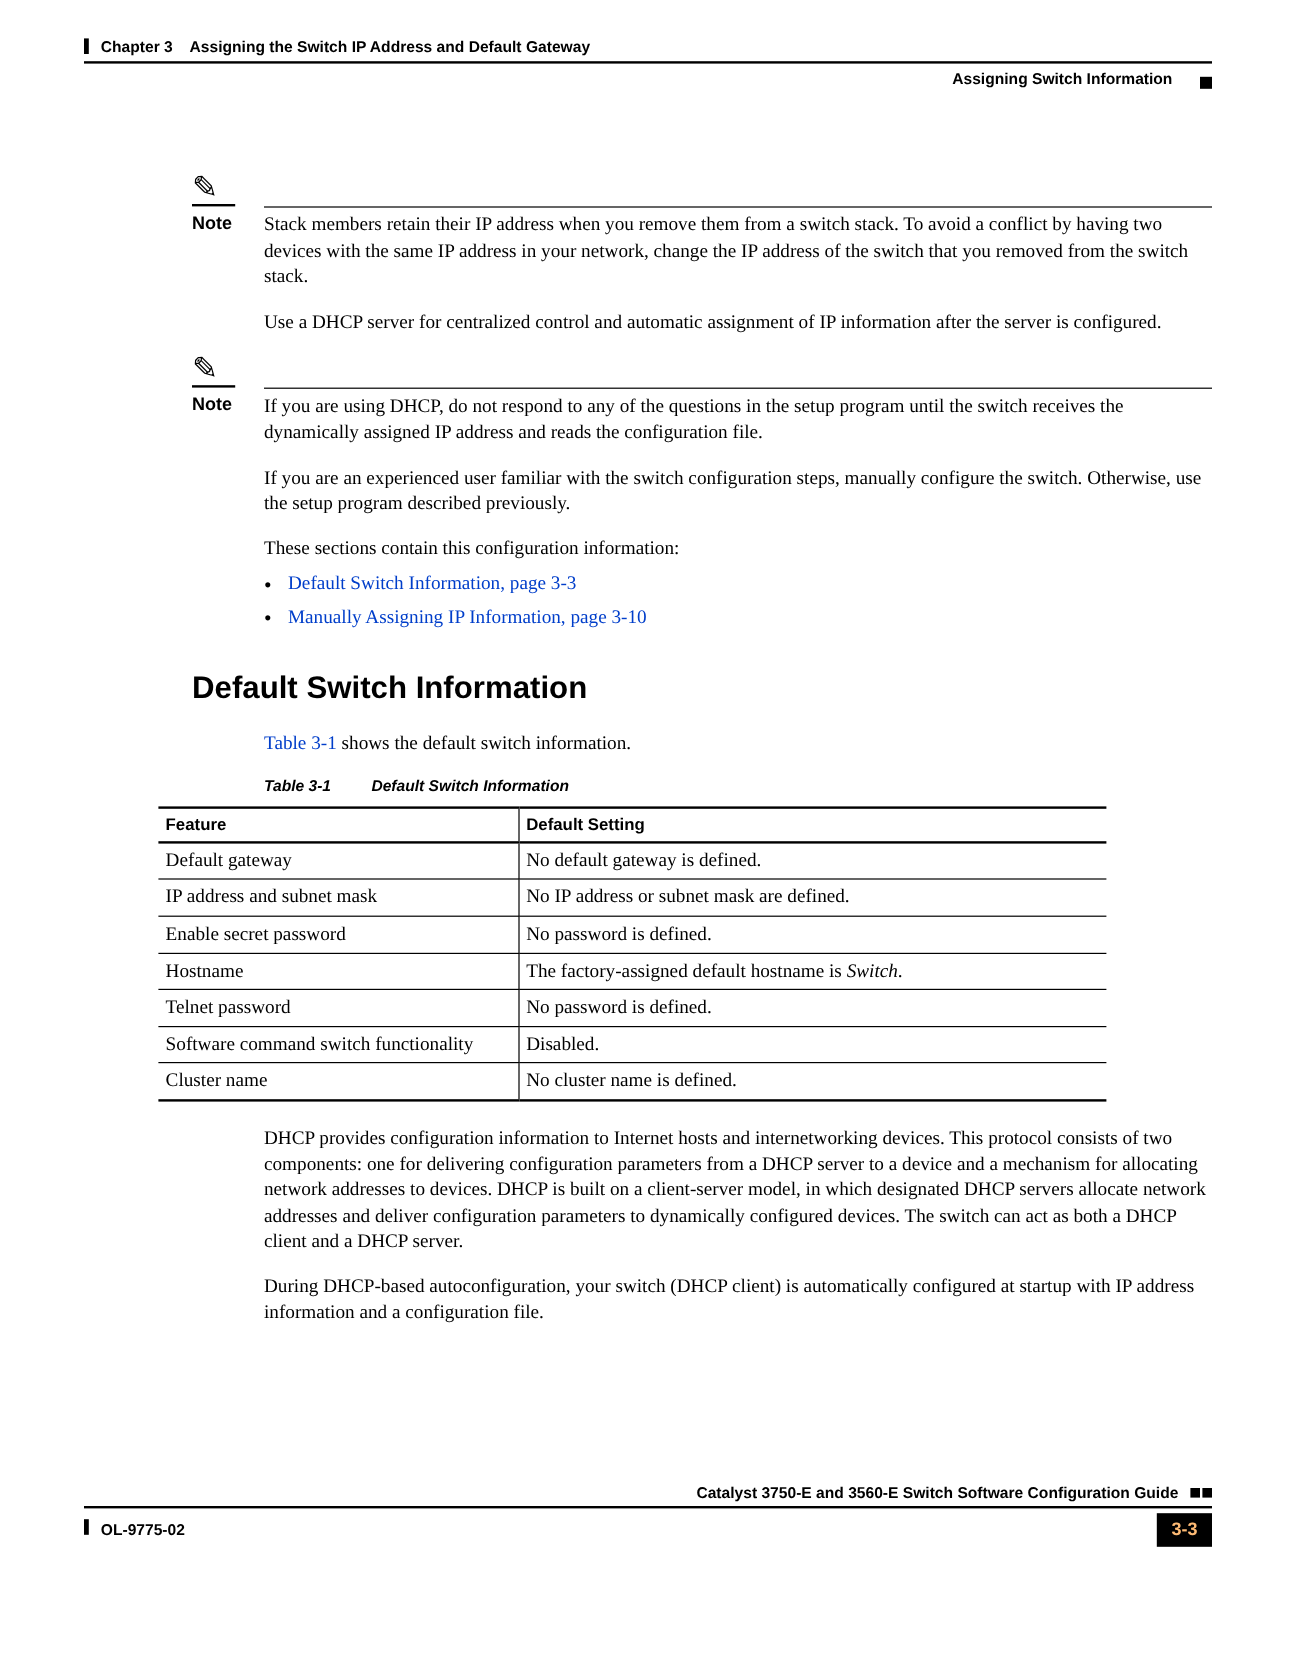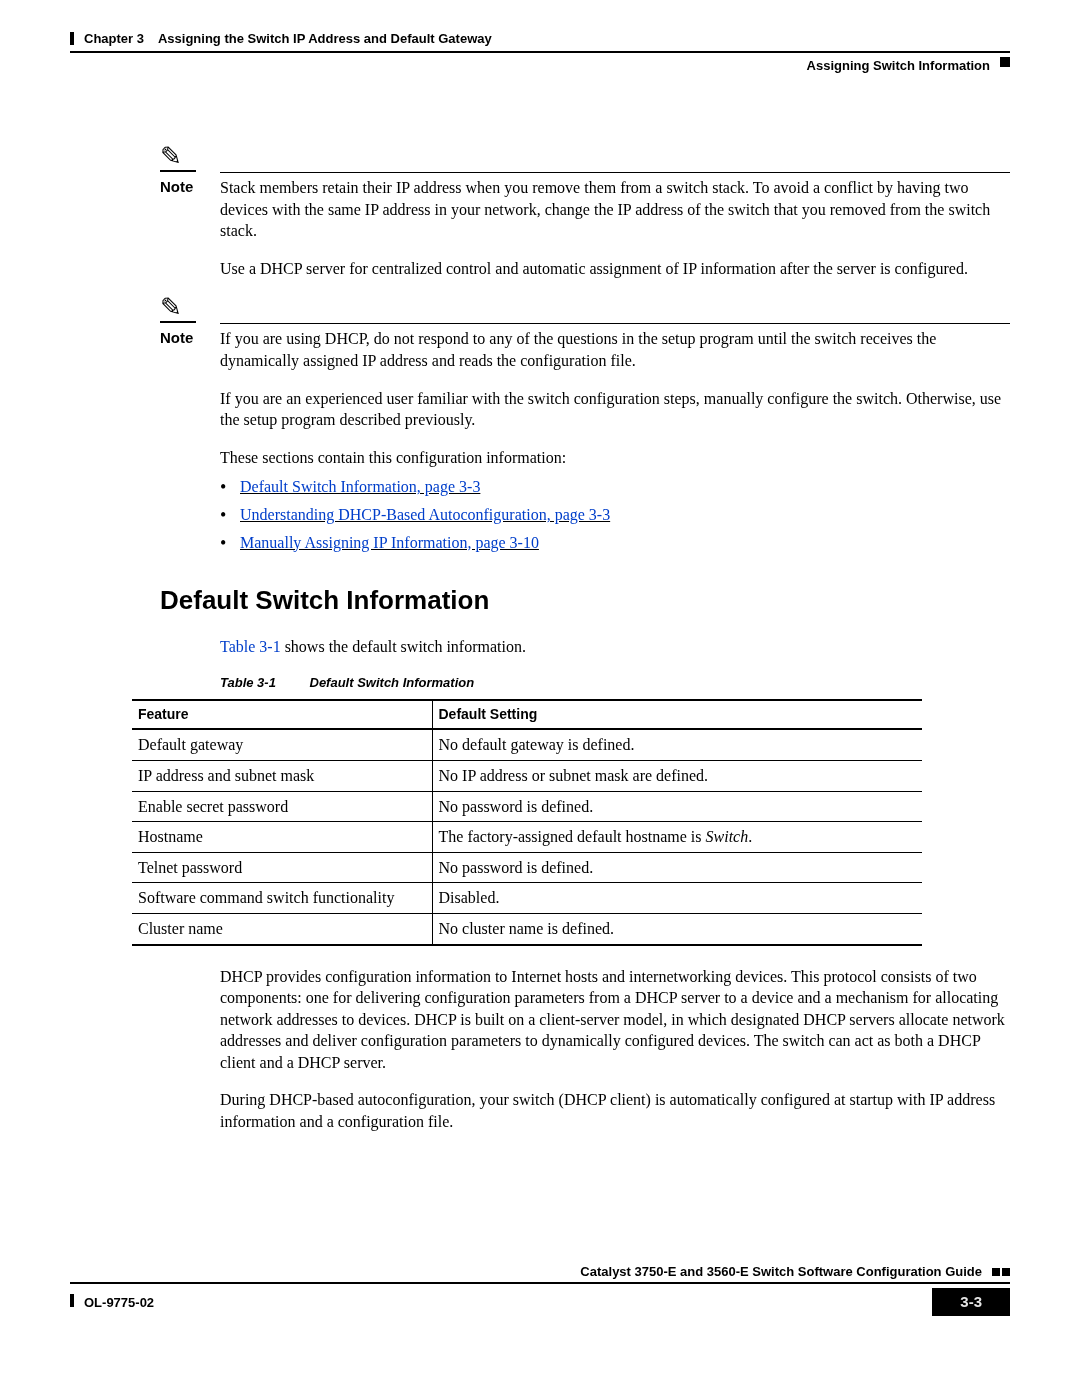--- a/index.html
+++ b/index.html
@@ -32,22 +32,22 @@
     border-top: 2px solid #000;
     margin: 2px 0 4px 0;
   }
   .hdr-sub {
     text-align: right;
     font-family: Arial, Helvetica, sans-serif;
     font-weight: bold;
     font-size: 13px;
     display: flex;
     justify-content: flex-end;
-    align-items: flex-start;
-    gap: 10px;
+    align-items: flex-end;
+    gap: 23px;
   }
   .hdr-sq {
     width: 10px;
     height: 10px;
     background: #000;
     display: inline-block;
   }
   .content {
     padding-top: 70px;
   }
@@ -89,21 +89,20 @@
     padding-top: 4px;
   }
   .body-para {
     margin-left: 150px;
     margin-bottom: 16px;
   }
   .link-list {
     margin-left: 150px;
     list-style: none;
     margin-bottom: 17px;
-    text-decoration: underline;
   }
   .link-list li {
     margin-bottom: 6px;
     padding-left: 20px;
     position: relative;
   }
   .link-list li::before {
     content: "•";
     position: absolute;
     left: 0;
@@ -192,25 +191,25 @@
   .ftr-left {
     display: flex;
     align-items: flex-start;
     font-family: Arial, Helvetica, sans-serif;
     font-weight: bold;
     font-size: 13px;
   }
   .ftr-left .hdr-bar { height: 13px; }
   .page-badge {
     background: #000;
-    color: #e5e5e5;
+    color: #fdba74;
     font-family: Arial, Helvetica, sans-serif;
     font-weight: bold;
     font-size: 15px;
-    padding: 4px 28px;
+    padding: 4px 12px;
   }
 </style>
 </head>
 <body>
 
 <div>
   <div class="hdr-top">
     <span class="hdr-bar"></span>
     <span>Chapter 3</span>
     <span style="width:14px"></span>
@@ -249,21 +248,20 @@
       <div class="note-body-line"></div>
       <span>If you are using DHCP, do not respond to any of the questions in the setup program until the switch receives the dynamically assigned IP address and reads the configuration file.</span>
     </div>
   </div>
 
   <p class="body-para">If you are an experienced user familiar with the switch configuration steps, manually configure the switch. Otherwise, use the setup program described previously.</p>
   <p class="body-para" style="margin-bottom:8px">These sections contain this configuration information:</p>
 
   <ul class="link-list">
     <li><span class="xref">Default Switch Information, page 3-3</span></li>
-    <li><span class="xref">Understanding DHCP-Based Autoconfiguration, page 3-3</span></li>
     <li><span class="xref">Manually Assigning IP Information, page 3-10</span></li>
   </ul>
 
   <h2 class="section">Default Switch Information</h2>
 
   <p class="body-para">
     <span class="xref">Table 3-1</span><span> shows the default switch information.</span>
   </p>
 
   <div class="table-caption">

